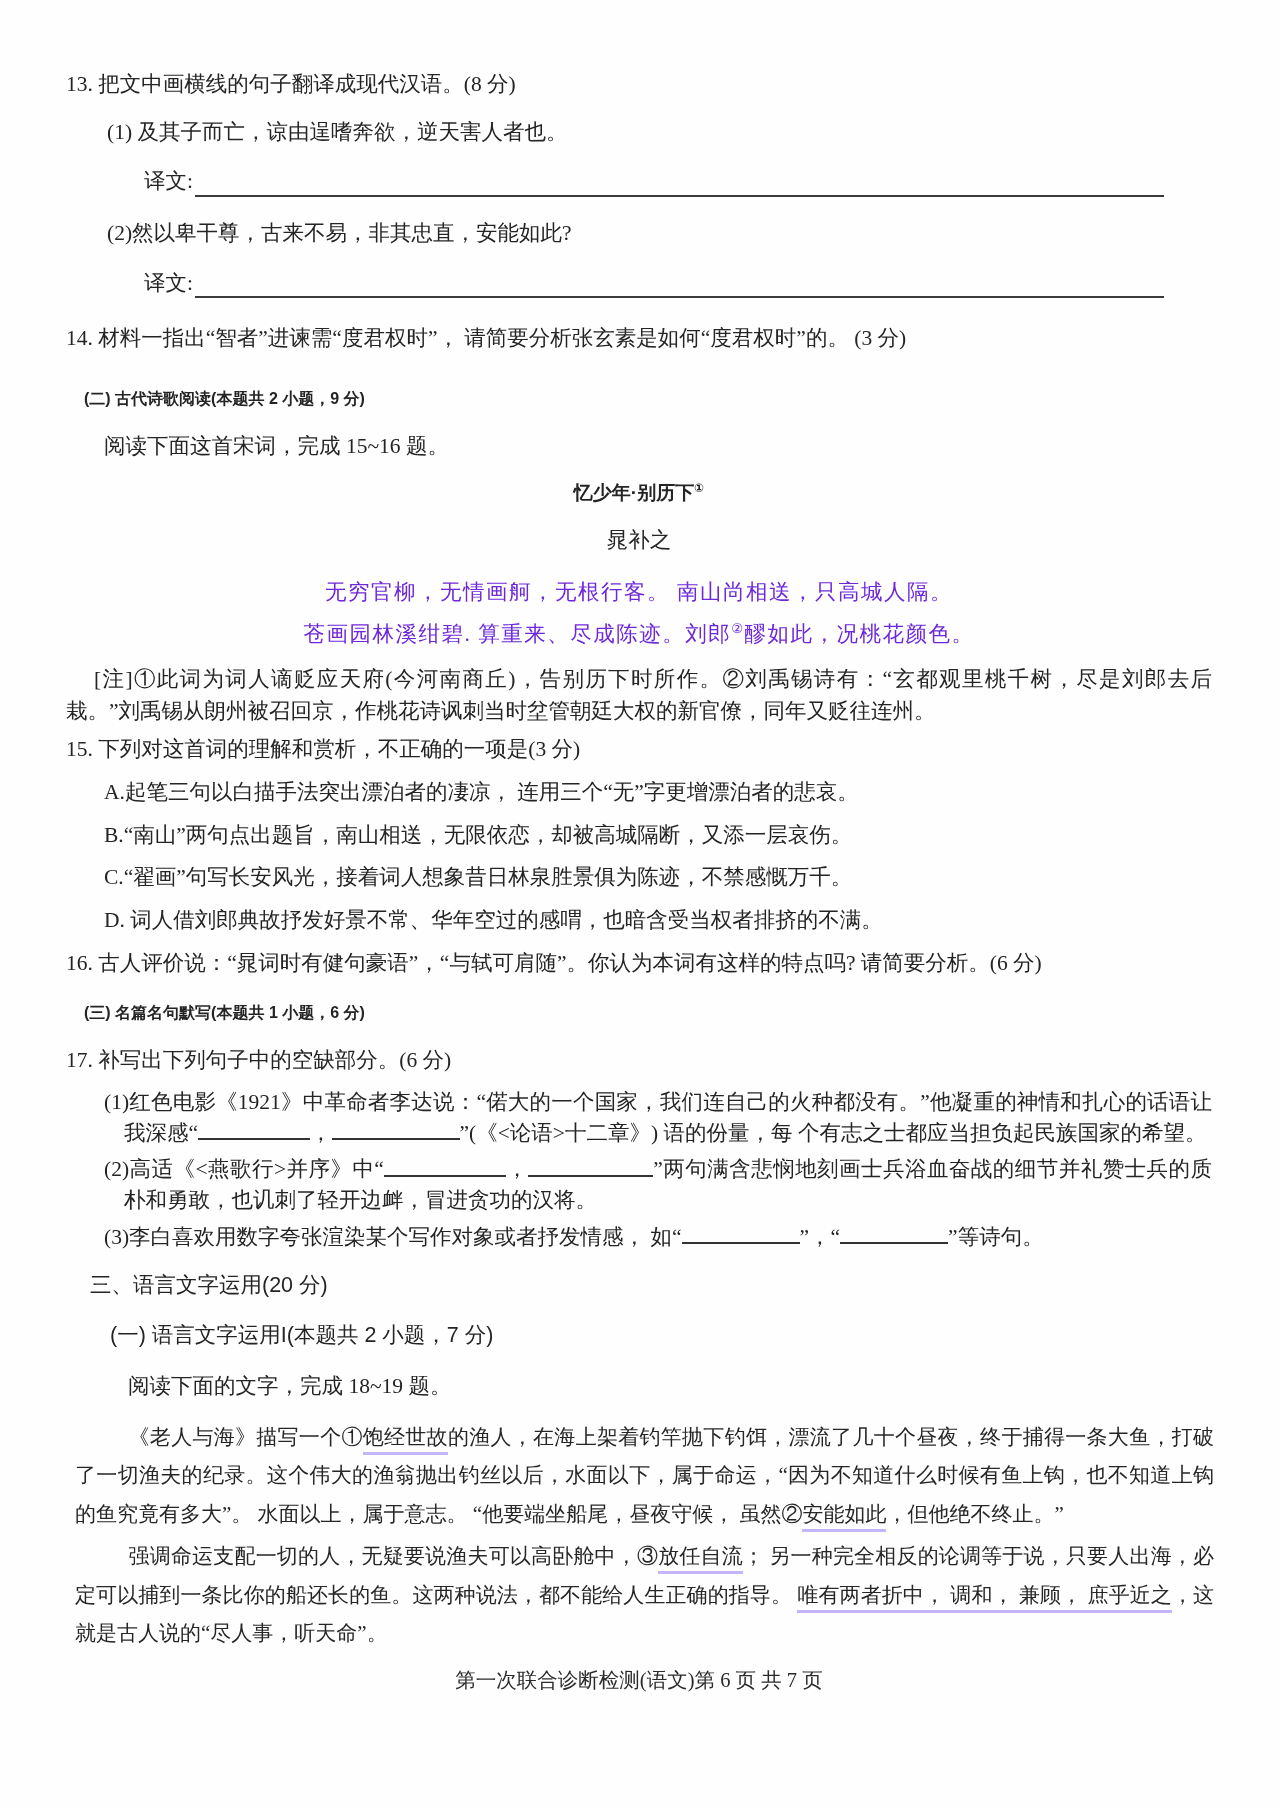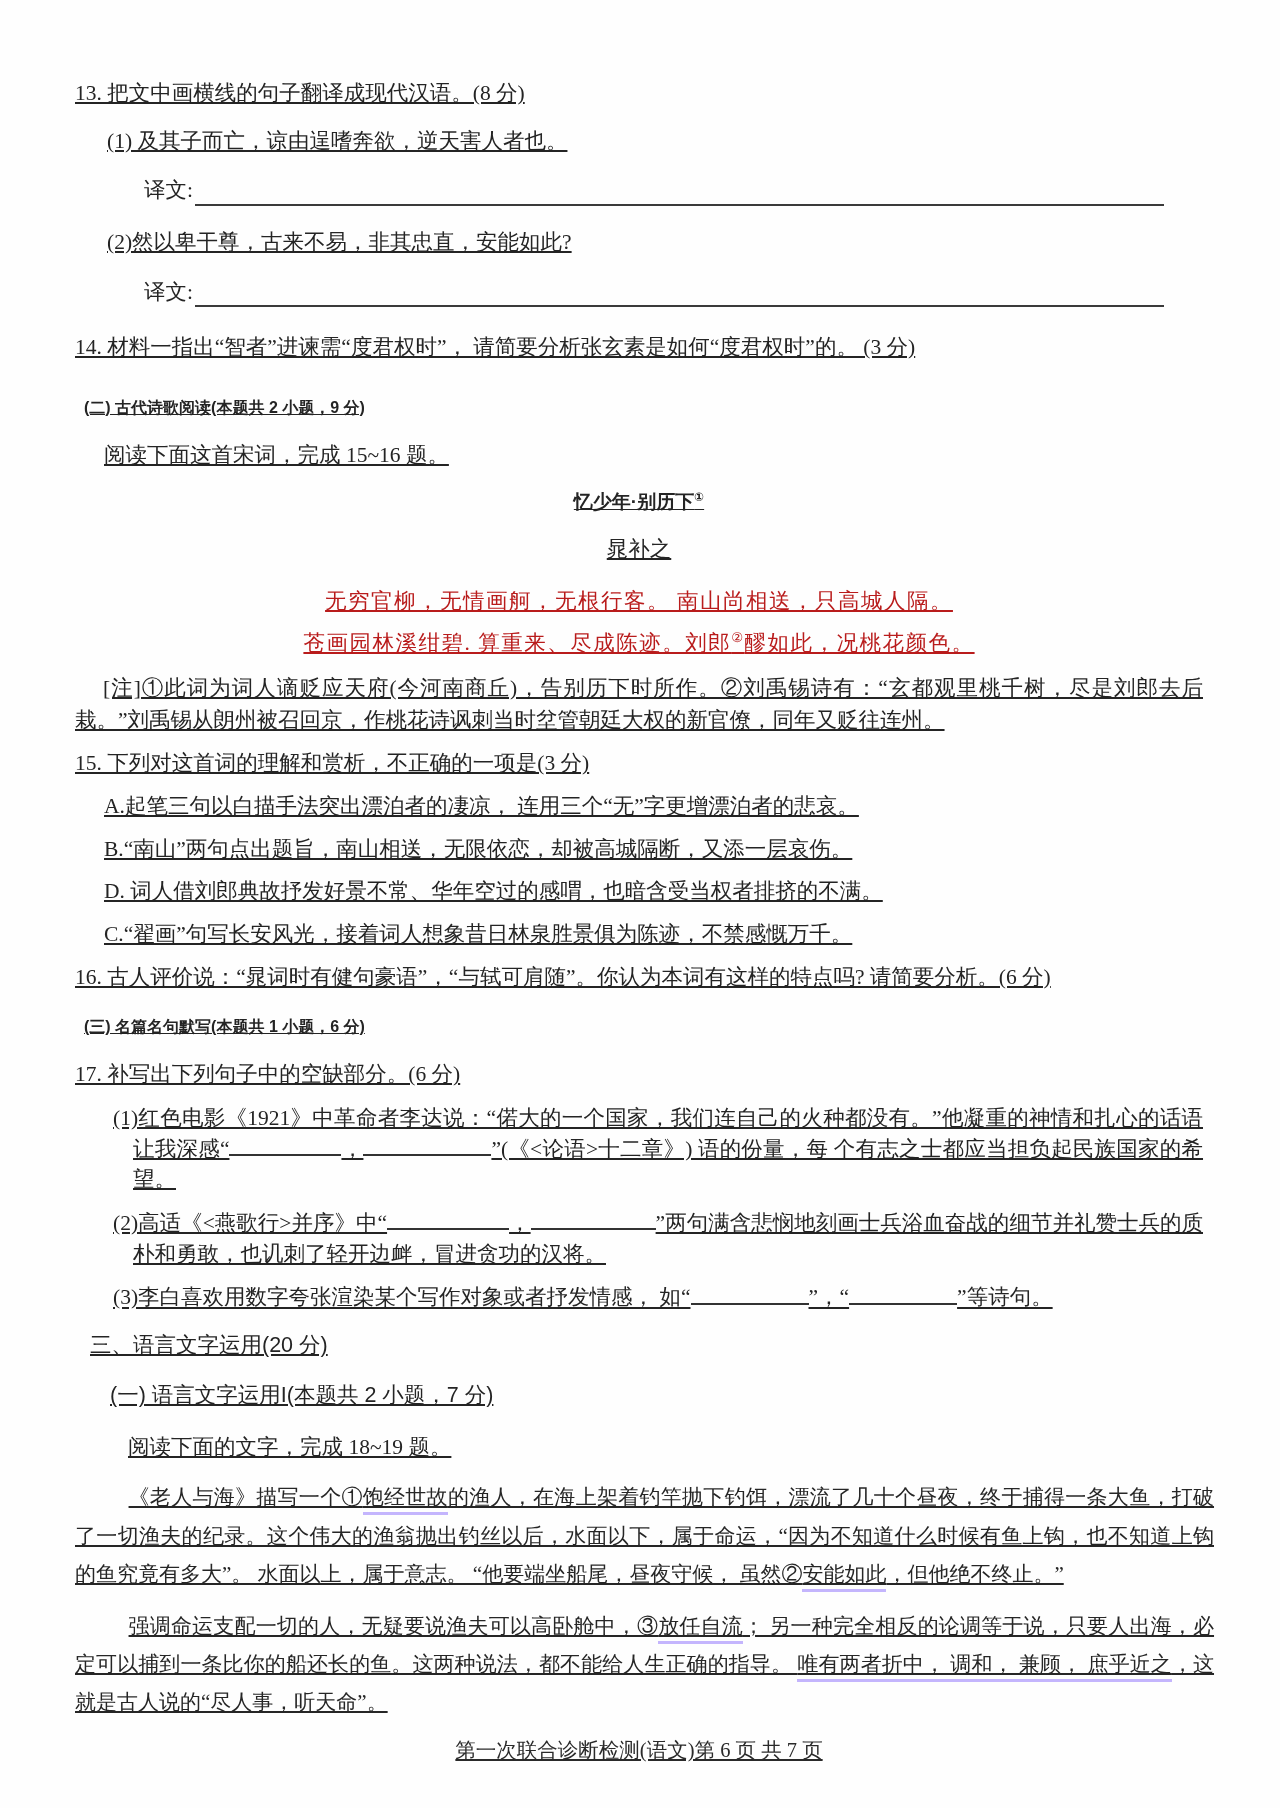--- a/index.html
+++ b/index.html
@@ -16,21 +16,21 @@
   }
   .page {
     box-sizing: border-box;
     width: 1280px;
     height: 1808px;
     padding: 66px 64px 0 62px;
     font-size: 21.5px;
     line-height: 1.38;
     background: #fefefe;
   }
-  p { margin: 13px; text-decoration: underline; }
+  p { margin: 4px; }
   .q-title { margin-bottom: 18px; }
   .sub-item { margin-left: 45px; margin-bottom: 20px; }
   .answer-line {
     display: flex;
     align-items: flex-end;
     margin: 8px 52px 22px 82px;
   }
   .answer-line .label { white-space: nowrap; }
   .answer-line .rule {
     flex: 1;
@@ -49,21 +49,21 @@
   }
   .intro { margin-left: 42px; margin-bottom: 18px; }
   .center { text-align: center; }
   .poem-title {
     font-family: "Liberation Sans", "DejaVu Sans", sans-serif;
     font-weight: 700;
     font-size: 19px;
     margin-bottom: 20px;
   }
   .poet { margin-bottom: 22px; }
-  .poem-line { margin-bottom: 13px; letter-spacing: 1.5px; color: #b91c1c; }
+  .poem-line { margin-bottom: 13px; letter-spacing: 1.5px; color: #6d28d9; }
   .note {
     text-align: justify;
     text-indent: 28px;
     line-height: 1.5;
     margin-bottom: 8px;
   }
   .q15-title { margin-bottom: 13px; }
   .option { margin-left: 42px; margin-bottom: 13px; }
   .q16 { margin-bottom: 24px; }
   .q17-title { margin-bottom: 11px; }
@@ -153,22 +153,22 @@
   <p class="center poem-line">无穷官柳，无情画舸，无根行客。 南山尚相送，只高城人隔。</p>
 
   <p class="center poem-line"><span>苍画园林溪绀碧. 算重来、尽成陈迹。刘郎</span><span class="sup">②</span><span>醪如此，况桃花颜色。</span></p>
 
   <p class="note">[注]①此词为词人谪贬应天府(今河南商丘)，告别历下时所作。②刘禹锡诗有：“玄都观里桃千树，尽是刘郎去后栽。”刘禹锡从朗州被召回京，作桃花诗讽刺当时坌管朝廷大权的新官僚，同年又贬往连州。</p>
 
   <p class="q-title q15-title">15. 下列对这首词的理解和赏析，不正确的一项是(3 分)</p>
 
   <p class="option">A.起笔三句以白描手法突出漂泊者的凄凉， 连用三个“无”字更增漂泊者的悲哀。</p>
   <p class="option">B.“南山”两句点出题旨，南山相送，无限依恋，却被高城隔断，又添一层哀伤。</p>
+  <p class="option">C.“翟画”句写长安风光，接着词人想象昔日林泉胜景俱为陈迹，不禁感慨万千。</p>
   <p class="option">D. 词人借刘郎典故抒发好景不常、华年空过的感喟，也暗含受当权者排挤的不满。</p>
-  <p class="option">C.“翟画”句写长安风光，接着词人想象昔日林泉胜景俱为陈迹，不禁感慨万千。</p>
 
   <p class="q-title q16">16. 古人评价说：“晁词时有健句豪语”，“与轼可肩随”。你认为本词有这样的特点吗? 请简要分析。(6 分)</p>
 
   <p class="sec-heading">(三) 名篇名句默写(本题共 1 小题，6 分)</p>
 
   <p class="q-title q17-title">17. 补写出下列句子中的空缺部分。(6 分)</p>
 
   <p class="fill-item"><span>(1)红色电影《1921》中革命者李达说：“偌大的一个国家，我们连自己的火种都没有。”他凝重的神情和扎心的话语让我深感“</span><span class="blank" style="width: 112px;"></span><span>，</span><span class="blank" style="width: 128px;"></span><span>”(《&lt;论语&gt;十二章》) 语的份量，每 个有志之士都应当担负起民族国家的希望。</span></p>
   <p class="fill-item"><span>(2)高适《&lt;燕歌行&gt;并序》中“</span><span class="blank" style="width: 122px;"></span><span>，</span><span class="blank" style="width: 125px;"></span><span>”两句满含悲悯地刻画士兵浴血奋战的细节并礼赞士兵的质朴和勇敢，也讥刺了轻开边衅，冒进贪功的汉将。</span></p>
   <p class="fill-item last"><span>(3)李白喜欢用数字夸张渲染某个写作对象或者抒发情感， 如“</span><span class="blank" style="width: 118px;"></span><span>”，“</span><span class="blank" style="width: 108px;"></span><span>”等诗句。</span></p>

